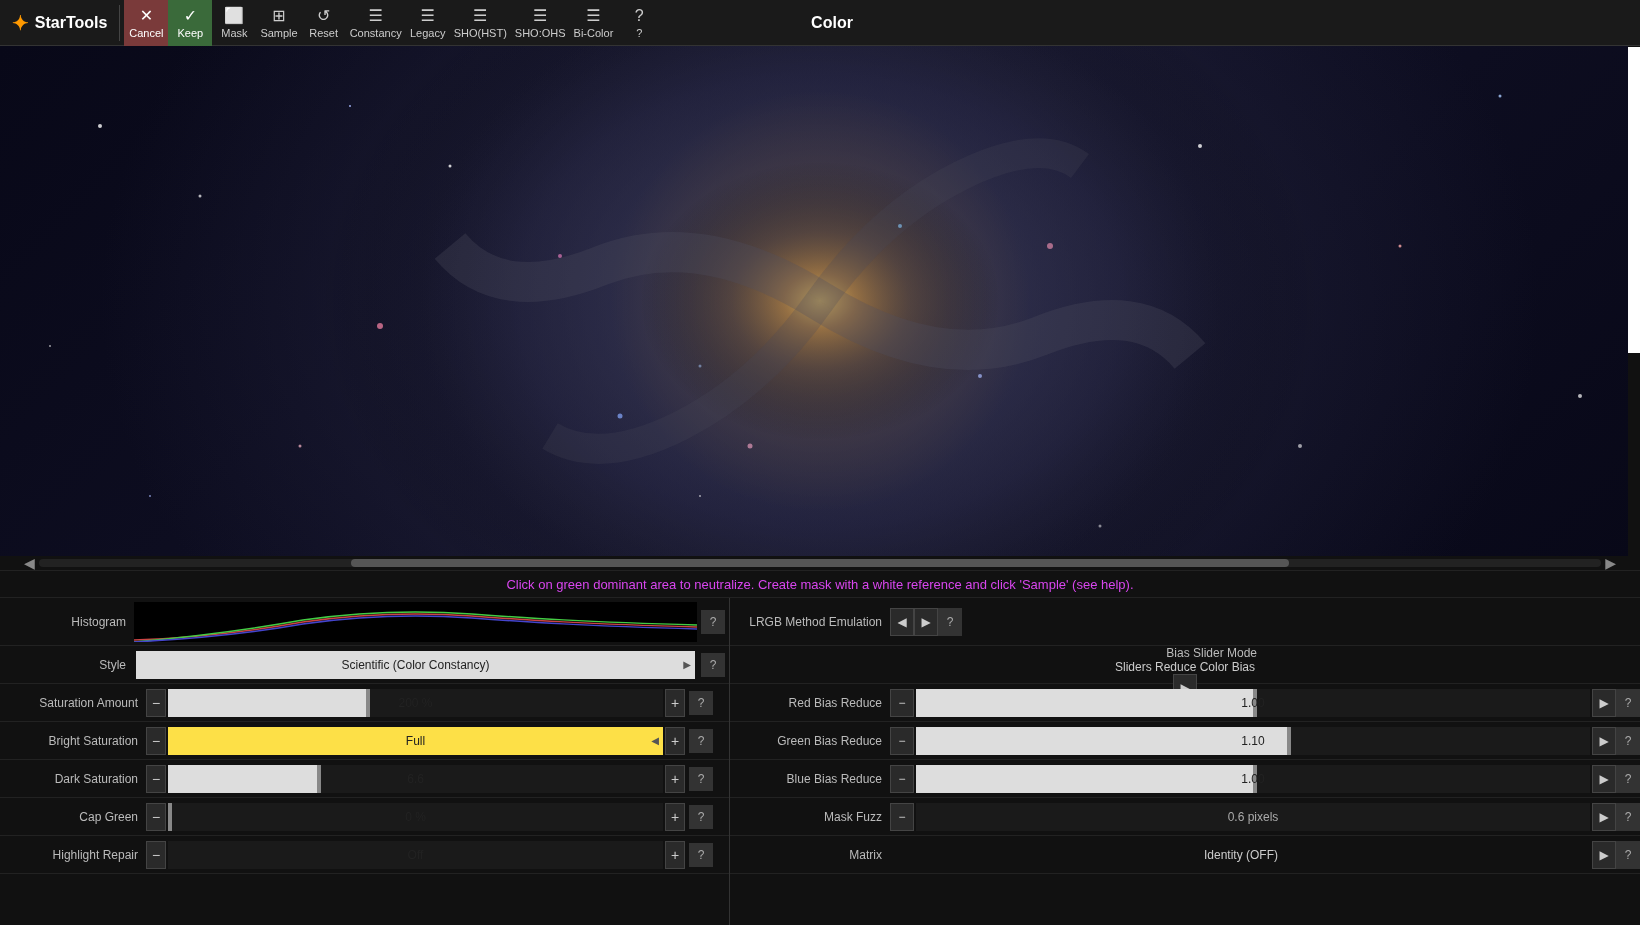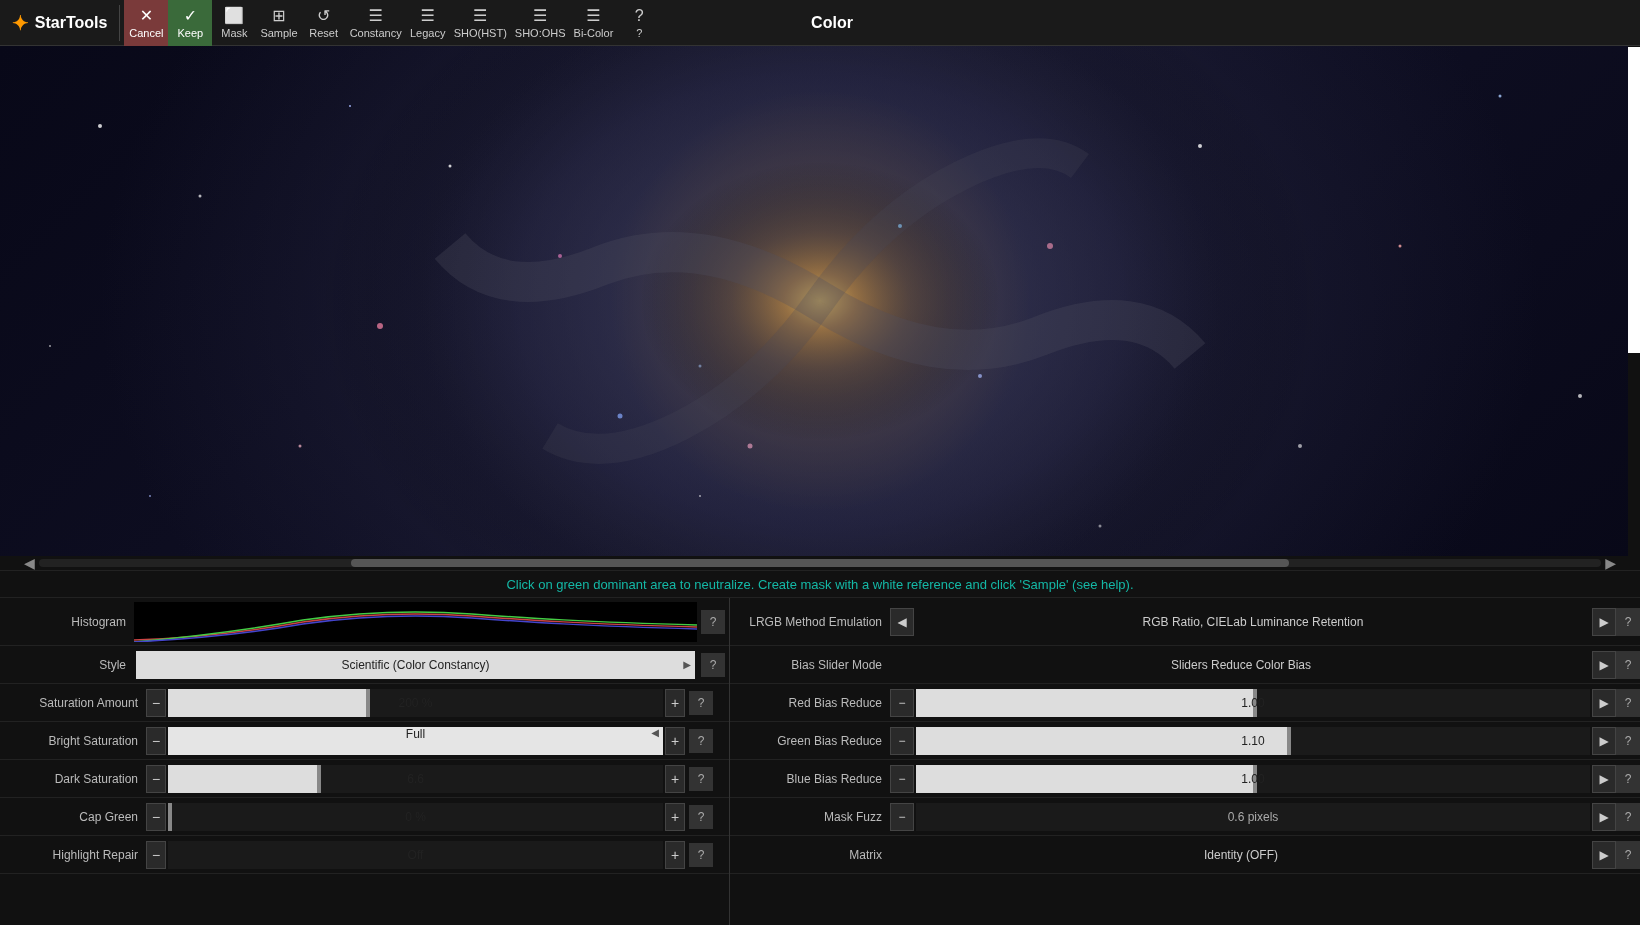--- a/index.html
+++ b/index.html
@@ -140,21 +140,21 @@
       padding: 0 4px;
     }
 
     
     #info-bar {
       height: 28px;
       background: #111;
       display: flex;
       align-items: center;
       justify-content: center;
-      color: #14b8a6;
+      color: #d946ef;
       font-size: 13px;
       border-top: 1px solid #222;
       border-bottom: 1px solid #222;
     }
 
     
     #controls {
       display: flex;
       height: 327px;
       background: #111;
@@ -252,22 +252,23 @@
     .slider-handle {
       position: absolute;
       top: 0; bottom: 0;
       width: 4px;
       background: #888;
       cursor: ew-resize;
     }
     .dropdown-container {
       flex: 1;
       height: 28px;
-      background: #e5e5e5;
-      display: flex;
+      background: #fde047;
+      display: flex;
+      align-items: center;
       justify-content: center;
       margin: 0 2px;
       cursor: pointer;
       position: relative;
     }
     .dropdown-value {
       font-size: 12px;
       color: #222;
     }
     .dropdown-arrow {
@@ -616,26 +617,25 @@
       <button class="question-btn">?</button>
     </div>
 
   </div>
 
   <div class="right-panel">
 
     <div class="right-hist-row" style="height:48px;">
       <div class="right-label">LRGB Method Emulation</div>
       <button class="nav-btn">◀</button>
-      <div class="right-hist-content">RGB Ratio, CIELab Luminance Retention</div>
       <button class="nav-btn">▶</button>
       <button class="right-q-btn">?</button>
     </div>
 
-    <div class="right-style-row" style="height:38px; display:flex; align-items:center;">
+    <div class="right-style-row" style="height:38px; display:flex; align-items:center;flex-direction:column;">
       <div class="right-label">Bias Slider Mode</div>
       <div class="right-hist-content">Sliders Reduce Color Bias</div>
       <button class="nav-btn">▶</button>
       <button class="right-q-btn">?</button>
     </div>
 
     <div class="right-row">
       <div class="right-label">Red Bias Reduce</div>
       <button class="nav-btn">−</button>
       <div class="slider-container" style="flex:1; height:28px; margin:0 2px; position:relative; background:#1a1a1a; display:flex; align-items:center;">

